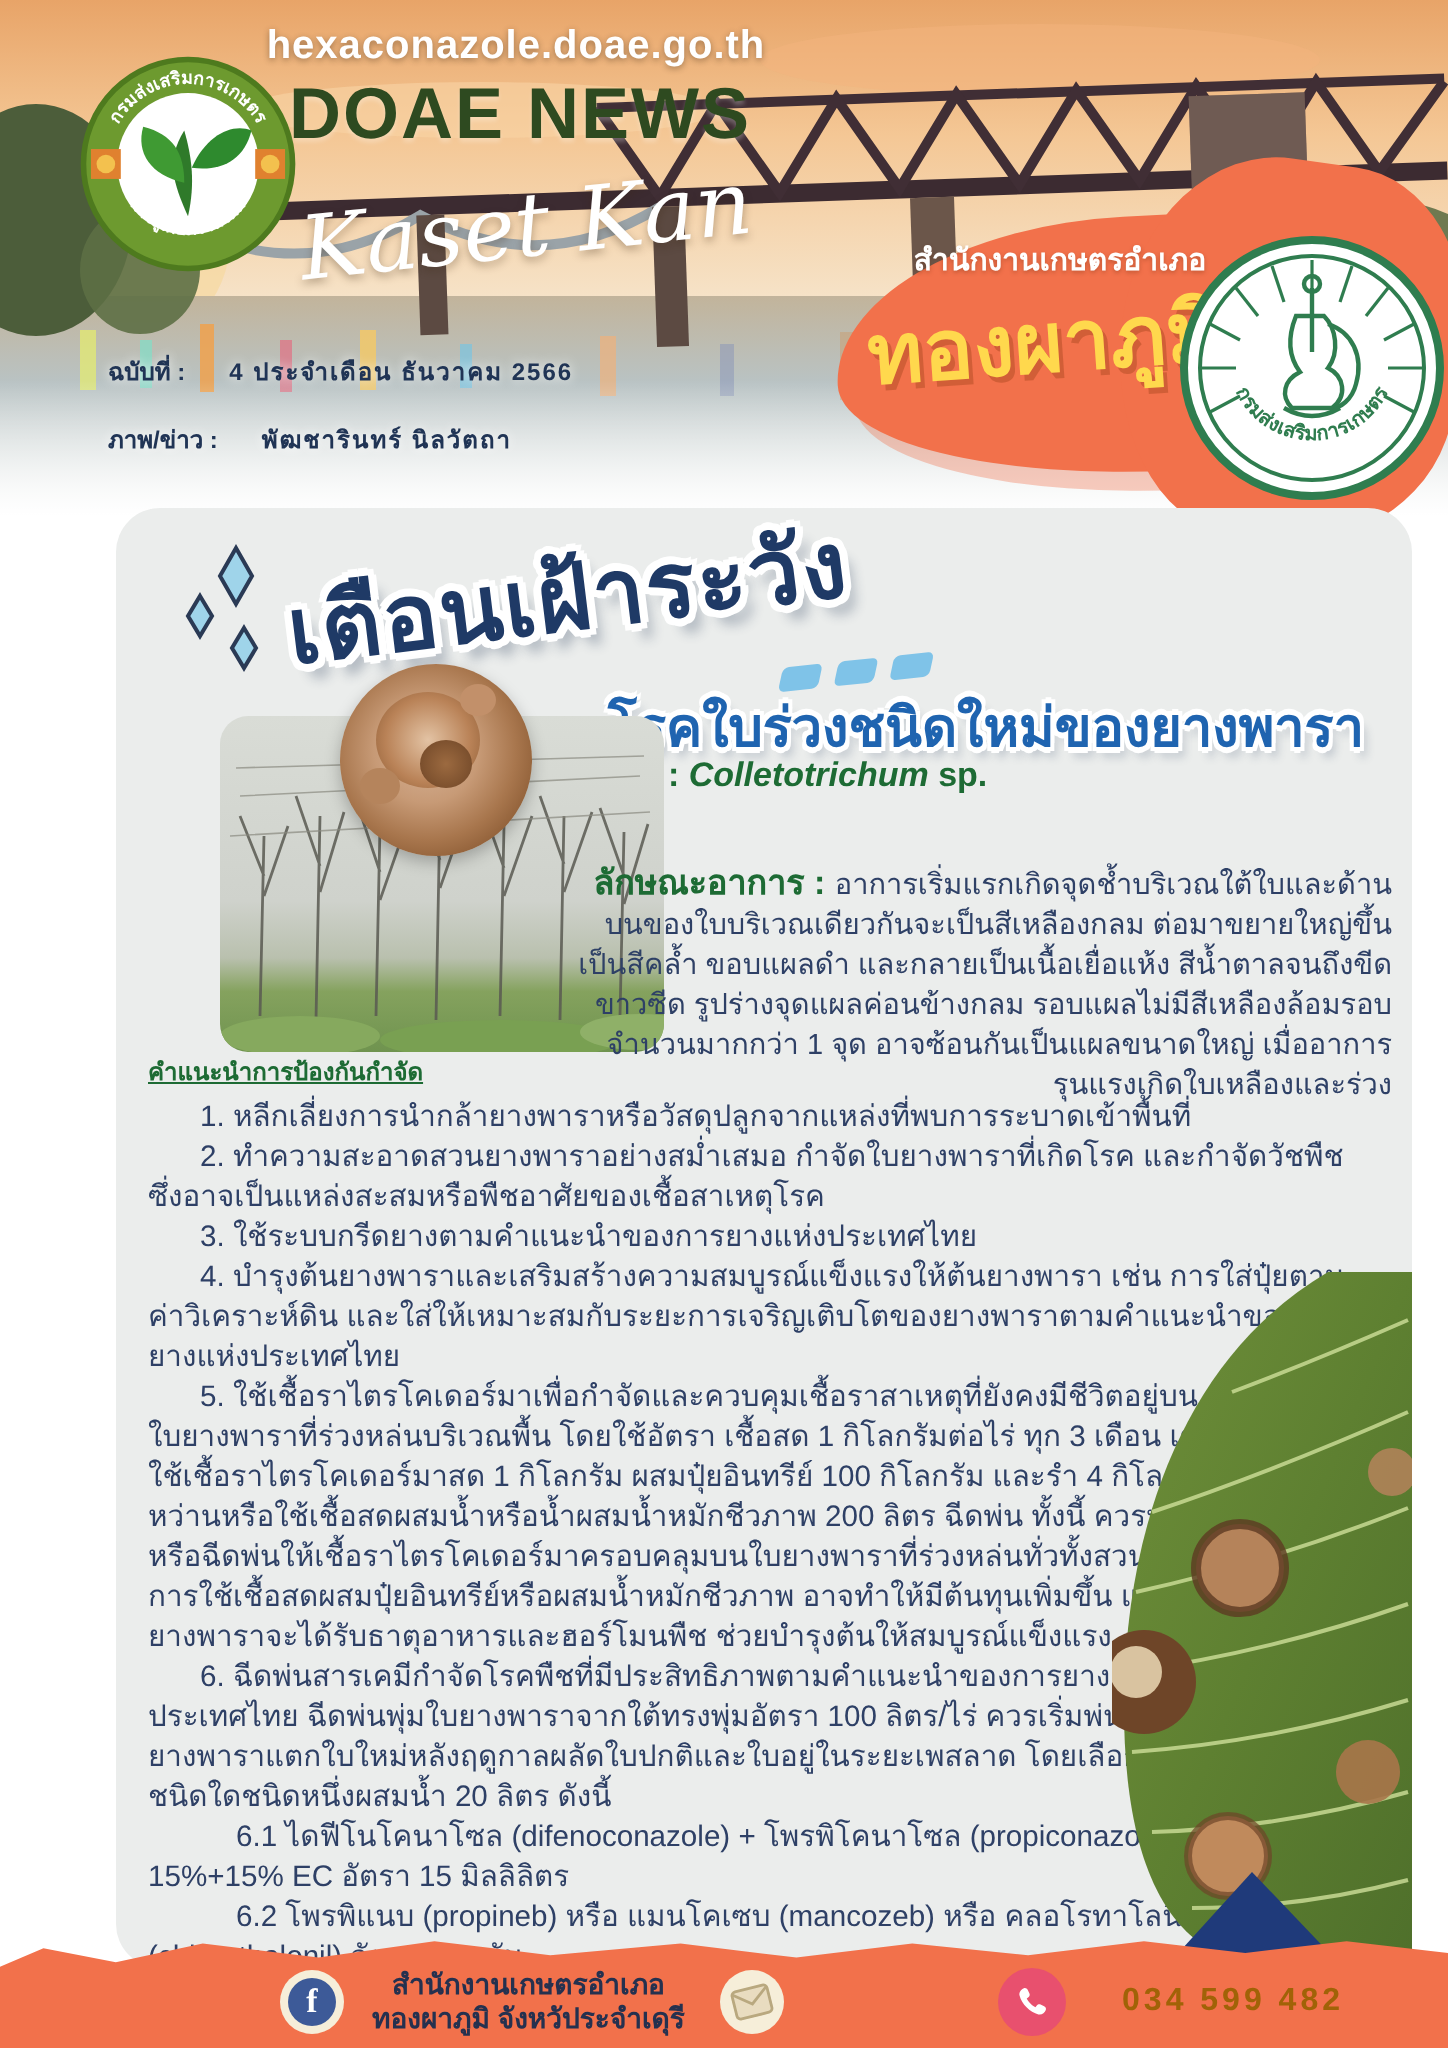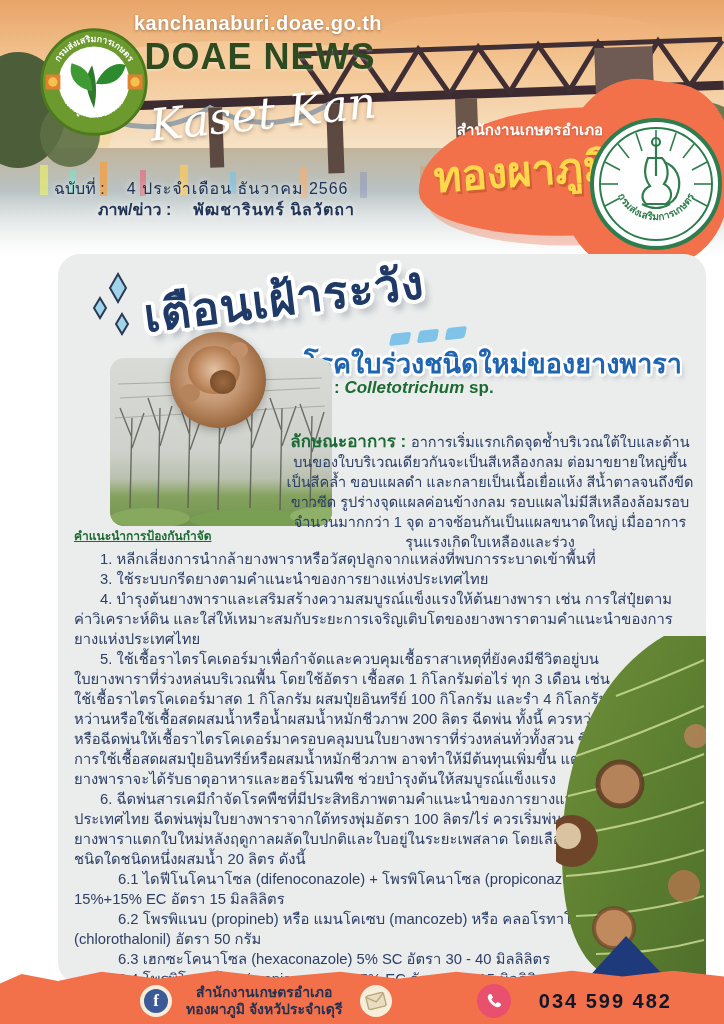--- a/index.html
+++ b/index.html
@@ -46,24 +46,24 @@
   .office-label {
     position:absolute; left:430px; top:118px; width:200px; text-align:center;
     color:#ffffff; font-size:15px; font-weight:bold; text-shadow:0 1px 2px rgba(120,50,20,.4);
   }
   .district-name {
     position:absolute; left:412px; top:138px; width:220px; text-align:center;
     color:#ffd84d; font-size:42px; font-weight:bold; transform:rotate(-4deg);
     text-shadow:2px 3px 0 rgba(150,60,20,.35);
   }
   .seal { position:absolute; left:590px; top:118px; width:132px; height:132px; }
-  .issue-line { position:absolute; left:54px; top:176px; color:#203455; font-size:16px; font-weight:normal;
+  .issue-line { position:absolute; left:54px; top:176px; color:#203455; font-size:12px; font-weight:bold;
     text-shadow:0 0 6px rgba(255,255,255,.9); }
-  .credit-line { position:absolute; left:54px; top:197px; color:#203455; font-size:16px; font-weight:bold;
-    text-shadow:0 0 6px rgba(255,255,255,.9);margin-left:44px; }
+  .credit-line { position:absolute; left:54px; top:210px; color:#203455; font-size:12px; font-weight:bold;
+    text-shadow:0 0 6px rgba(255,255,255,.9); }
   .issue-line .val, .credit-line .val { margin-left:22px; letter-spacing:1px; }
 
   
   .card {
     position:absolute; left:58px; top:254px; width:648px; height:730px;
     background:#ebedec; border-radius:22px;
   }
   .sparkles { position:absolute; left:30px; top:18px; width:60px; height:66px; }
   .alert-title {
     position:absolute; left:85px; top:8px; font-size:46px; font-weight:bold; color:#1f3a66;
@@ -89,21 +89,21 @@
     position:absolute; left:112px; top:78px; width:96px; height:96px; border-radius:50%;
     background:radial-gradient(circle at 45% 45%, #d8b59a 0%, #c79a76 35%, #a8764d 60%, #8a5a33 80%, #6e4526 100%);
     box-shadow:0 3px 8px rgba(0,0,0,.25); overflow:hidden; z-index:4;
   }
   .inset-photo i { position:absolute; border-radius:50%; display:block; }
   .cause-block { position:absolute; left:226px; top:122px; width:400px; color:#1d6b34; }
   .cause-row { font-size:17px; font-weight:bold; line-height:24px; color:#1d6b34; }
   .cause-row .latin { font-style:italic; }
   .cause-row .label { color:#1d6b34; }
   .symptoms-block { position:absolute; left:226px; top:178px; width:412px; color:#2e4066;
-    font-size:14.5px; line-height:20px; text-align:center; }
+    font-size:14.5px; line-height:20px; text-align:right; }
   .symptoms-block b.sym-label { color:#1d6b34; font-size:17px; }
   .advice { position:absolute; left:16px; top:272px; width:616px; }
   .advice-heading {
     color:#1d6b34; font-size:12px; font-weight:bold; text-decoration:underline;
     margin-bottom:4px;
   }
   .advice p {
     color:#2e4066; font-size:14.8px; line-height:20px;
     text-indent:26px; width:604px;
   }
@@ -123,21 +123,21 @@
     display:flex; align-items:center; justify-content:center; flex:none;
   }
   .fb-ic { margin-left:140px; }
   .fb-inner { width:24px; height:24px; border-radius:50%; background:#3d5a98; color:#fff;
     font-weight:bold; font-size:17px; display:flex; align-items:center; justify-content:center;
     font-family:"Liberation Serif","DejaVu Serif",serif; }
   .footer-office { margin-left:14px; text-align:center; color:#25314f; font-size:14px; font-weight:bold; line-height:17px; }
   .mail-ic { margin-left:18px; }
   .phone-ic { margin-left:auto; margin-right:0; width:34px; height:34px; border-radius:50%; background:#e8506e;
     display:flex; align-items:center; justify-content:center; }
-  .phone-num { color:#0f172a; font-size:20px; font-weight:bold; letter-spacing:2px; margin:0 52px 0 28px; }
+  .phone-num { color:#a16207; font-size:16px; font-weight:bold; letter-spacing:2px; margin:0 52px 0 28px; }
 </style>
 </head>
 <body>
 
 <div class="header">
   <svg width="724" height="258" viewBox="0 0 724 258">
     <defs>
       <linearGradient id="sky" x1="0" y1="0" x2="0" y2="1">
         <stop offset="0" stop-color="#e8a468"></stop>
           <stop offset=".45" stop-color="#f4c795"></stop>
@@ -208,21 +208,21 @@
     <path d="M58 70 C 40 66 32 54 36 40 C 52 44 58 54 58 70 Z" fill="#3f9a33"></path>
     <path d="M62 62 C 70 44 84 38 94 42 C 90 58 78 64 62 62 Z" fill="#2e8a2e"></path>
     <text font-size="9.5" fill="#ffffff" font-weight="bold">
       <textPath href="#arcTop" startOffset="50%" text-anchor="middle">กรมส่งเสริมการเกษตร</textPath>
     </text>
     <text font-size="9" fill="#ffffff" font-weight="bold">
       <textPath href="#arcBot" startOffset="50%" text-anchor="middle">ก้าวสู่เกษตรวิถีใหม่</textPath>
     </text>
   </svg>
 
-  <div class="site-url">kanchanaburi.doae.go.th</div>
+  <div class="site-url">hexaconazole.doae.go.th</div>
   <div class="brand-title">DOAE NEWS</div>
   <div class="brand-script">Kaset Kan</div>
 
   <div class="splash"></div>
   <div class="splash2"></div>
   <div class="office-label">สำนักงานเกษตรอำเภอ</div>
   <div class="district-name">ทองผาภูมิ</div>
 
   <svg class="seal" viewBox="0 0 132 132">
     <defs>
@@ -317,20 +317,21 @@
     </div>
   </div>
 
   <div class="symptoms-block">
     <b class="sym-label">ลักษณะอาการ : </b><span>อาการเริ่มแรกเกิดจุดช้ำบริเวณใต้ใบและด้านบนของใบบริเวณเดียวกันจะเป็นสีเหลืองกลม ต่อมาขยายใหญ่ขึ้นเป็นสีคล้ำ ขอบแผลดำ และกลายเป็นเนื้อเยื่อแห้ง สีน้ำตาลจนถึงขีดขาวซีด รูปร่างจุดแผลค่อนข้างกลม รอบแผลไม่มีสีเหลืองล้อมรอบ จำนวนมากกว่า 1 จุด อาจซ้อนกันเป็นแผลขนาดใหญ่ เมื่ออาการรุนแรงเกิดใบเหลืองและร่วง</span>
   </div>
 
   <div class="advice">
     <div class="advice-heading">คำแนะนำการป้องกันกำจัด</div>
     <p>1. หลีกเลี่ยงการนำกล้ายางพาราหรือวัสดุปลูกจากแหล่งที่พบการระบาดเข้าพื้นที่</p>
+    <p>2. ทำความสะอาดสวนยางพาราอย่างสม่ำเสมอ กำจัดใบยางพาราที่เกิดโรค และกำจัดวัชพืช ซึ่งอาจเป็นแหล่งสะสมหรือพืชอาศัยของเชื้อสาเหตุโรค</p>
     <p>3. ใช้ระบบกรีดยางตามคำแนะนำของการยางแห่งประเทศไทย</p>
     <p>4. บำรุงต้นยางพาราและเสริมสร้างความสมบูรณ์แข็งแรงให้ต้นยางพารา เช่น การใส่ปุ๋ยตามค่าวิเคราะห์ดิน และใส่ให้เหมาะสมกับระยะการเจริญเติบโตของยางพาราตามคำแนะนำของการยางแห่งประเทศไทย</p>
     <p class="narrow">5. ใช้เชื้อราไตรโคเดอร์มาเพื่อกำจัดและควบคุมเชื้อราสาเหตุที่ยังคงมีชีวิตอยู่บนใบยางพาราที่ร่วงหล่นบริเวณพื้น โดยใช้อัตรา เชื้อสด 1 กิโลกรัมต่อไร่ ทุก 3 เดือน เช่น ใช้เชื้อราไตรโคเดอร์มาสด 1 กิโลกรัม ผสมปุ๋ยอินทรีย์ 100 กิโลกรัม และรำ 4 กิโลกรัม หว่านหรือใช้เชื้อสดผสมน้ำหรือน้ำผสมน้ำหมักชีวภาพ 200 ลิตร ฉีดพ่น ทั้งนี้ ควรหว่านหรือฉีดพ่นให้เชื้อราไตรโคเดอร์มาครอบคลุมบนใบยางพาราที่ร่วงหล่นทั่วทั้งสวน ซึ่งการใช้เชื้อสดผสมปุ๋ยอินทรีย์หรือผสมน้ำหมักชีวภาพ อาจทำให้มีต้นทุนเพิ่มขึ้น แต่ต้นยางพาราจะได้รับธาตุอาหารและฮอร์โมนพืช ช่วยบำรุงต้นให้สมบูรณ์แข็งแรง</p>
     <p class="narrow">6. ฉีดพ่นสารเคมีกำจัดโรคพืชที่มีประสิทธิภาพตามคำแนะนำของการยางแห่งประเทศไทย ฉีดพ่นพุ่มใบยางพาราจากใต้ทรงพุ่มอัตรา 100 ลิตร/ไร่ ควรเริ่มพ่นเมื่อยางพาราแตกใบใหม่หลังฤดูกาลผลัดใบปกติและใบอยู่ในระยะเพสลาด โดยเลือกสารชนิดใดชนิดหนึ่งผสมน้ำ 20 ลิตร ดังนี้</p>
     <p class="sub narrow">6.1 ไดฟีโนโคนาโซล (difenoconazole) + โพรพิโคนาโซล (propiconazole) 15%+15% EC อัตรา 15 มิลลิลิตร</p>
     <p class="sub narrow">6.2 โพรพิแนบ (propineb) หรือ แมนโคเซบ (mancozeb) หรือ คลอโรทาโลนิล (chlorothalonil) อัตรา 50 กรัม</p>
     <p class="sub narrow">6.3 เฮกซะโคนาโซล (hexaconazole) 5% SC อัตรา 30 - 40 มิลลิลิตร</p>
     <p class="sub narrow">6.4 โพรพิโคนาโซล (propiconazole) 25% EC อัตรา 10 - 15 มิลลิลิตร</p>
   </div>
 </div>

